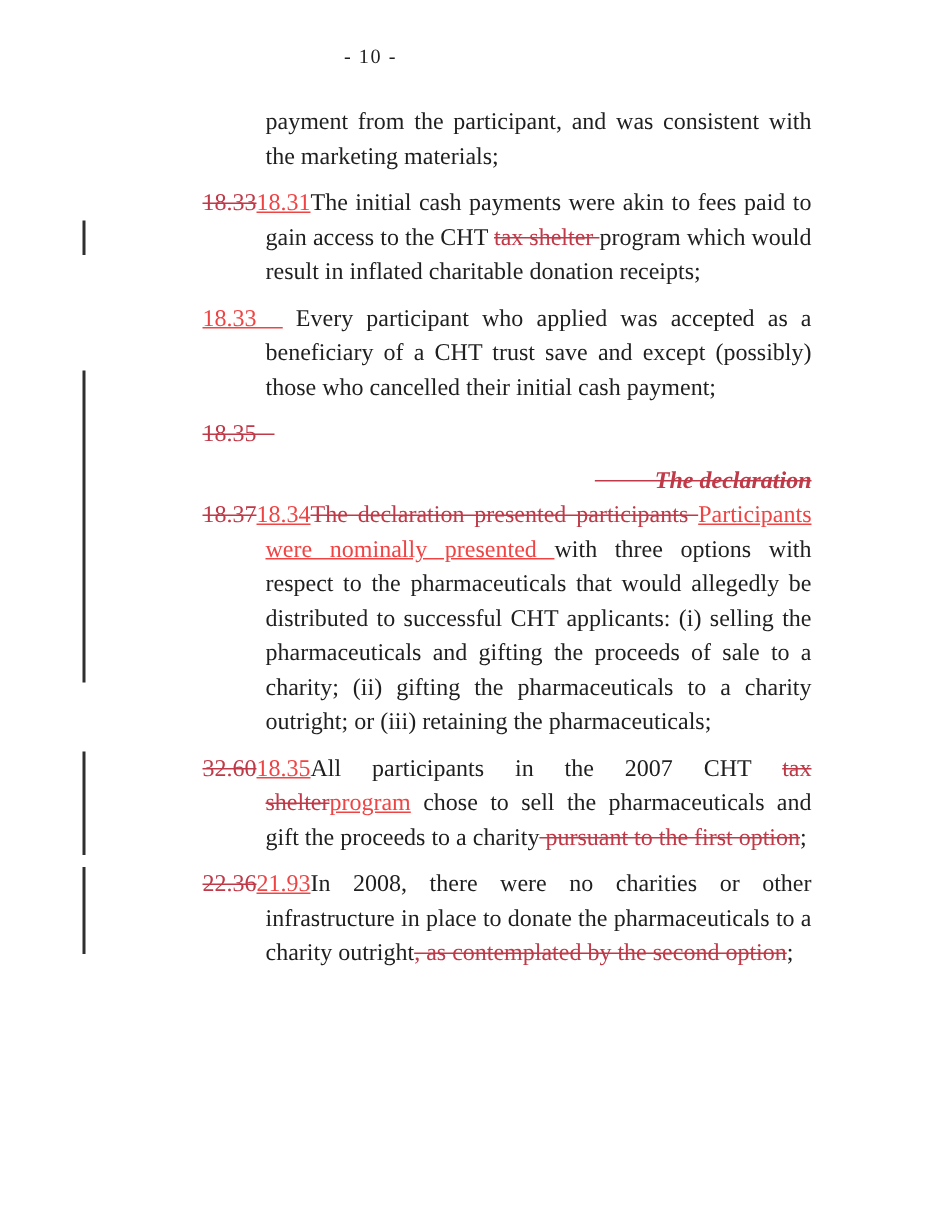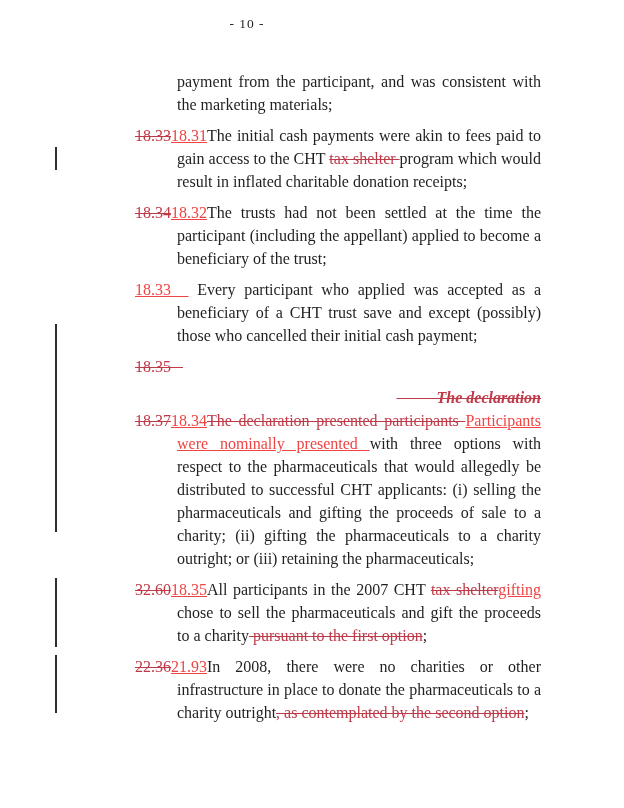--- a/index.html
+++ b/index.html
@@ -11,21 +11,21 @@
     position: relative;
     width: 624px;
     height: 808px;
     background: #ffffff;
     overflow: hidden;
     font-family: "Liberation Serif", "DejaVu Serif", serif;
     color: #1f1f1f;
   }
   .page-number {
     position: absolute;
-    top: 16px;
+    top: 30px;
     left: 0;
     width: 494px;
     text-align: center;
     font-size: 13.5px;
     letter-spacing: 1px;
   }
   .content {
     position: absolute;
     top: 70px;
     left: 135px;
@@ -80,29 +80,28 @@
 <div class="page">
 
   <div class="page-number">- 10 -</div>
 
   <div class="content">
 
     <p class="para no-num"><span>payment from the participant, and was consistent with the marketing materials;</span></p>
 
     <p class="para"><span class="change-bar bar-p1"></span><span class="del">18.33</span><span class="ins">18.31</span><span>The initial cash payments were akin to fees paid to gain access to the CHT </span><span class="del">tax shelter </span><span>program which would result in inflated charitable donation receipts;</span></p>
 
-    <p class="para"><span class="del">18.34</span><span class="ins">18.32</span><span>The trusts had not been settled at the time the participant (including the appellant) applied to become a beneficiary of the trust;</span></p>
 
     <p class="para"><span class="change-bar bar-long"></span><span class="ins">18.33&nbsp;&nbsp;</span><span>&nbsp;Every participant who applied was accepted as a beneficiary of a CHT trust save and except (possibly) those who cancelled their initial cash payment;</span></p>
 
     <p class="para"><span class="del">18.35&nbsp;&nbsp;&nbsp;</span></p>
 
 
     <p class="para heading-para"><span class="heading-del">&nbsp;&nbsp;&nbsp;&nbsp;&nbsp;&nbsp;&nbsp;&nbsp;&nbsp;&nbsp;The declaration</span></p>
 
     <p class="para"><span class="del">18.37</span><span class="ins">18.34</span><span class="del">The declaration presented participants </span><span class="ins">Participants were nominally presented </span><span>with three options with respect to the pharmaceuticals that would allegedly be distributed to successful CHT applicants: (i) selling the pharmaceuticals and gifting the proceeds of sale to a charity; (ii) gifting the pharmaceuticals to a charity outright; or (iii) retaining the pharmaceuticals;</span></p>
 
-    <p class="para"><span class="change-bar bar-p7"></span><span class="del">32.60</span><span class="ins">18.35</span><span>All participants in the 2007 CHT </span><span class="del">tax shelter</span><span class="ins">gifting</span><span> chose to sell the pharmaceuticals and gift the proceeds to a charity</span><span class="del"> pursuant to the first option</span><span>;</span></p>
+    <p class="para"><span class="change-bar bar-p7"></span><span class="del">32.60</span><span class="ins">18.35</span><span>All participants in the 2007 CHT </span><span class="del">tax shelter</span><span class="ins">program</span><span> chose to sell the pharmaceuticals and gift the proceeds to a charity</span><span class="del"> pursuant to the first option</span><span>;</span></p>
 
     <p class="para"><span class="change-bar bar-p8"></span><span class="del">22.36</span><span class="ins">21.93</span><span>In 2008, there were no charities or other infrastructure in place to donate the pharmaceuticals to a charity outright</span><span class="del">, as contemplated by the second option</span><span>;</span></p>
 
   </div>
 </div>
 
 </body></html>

